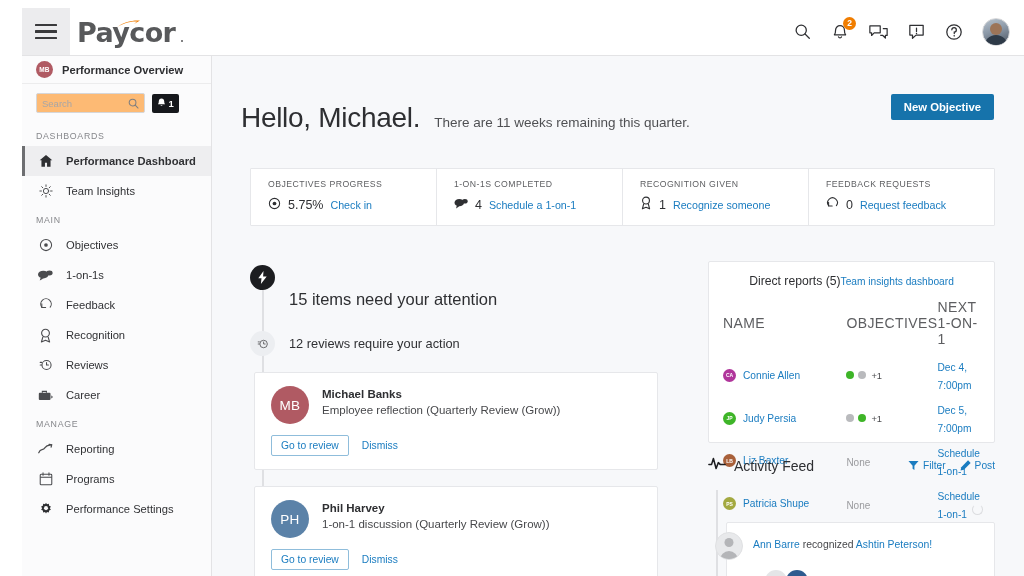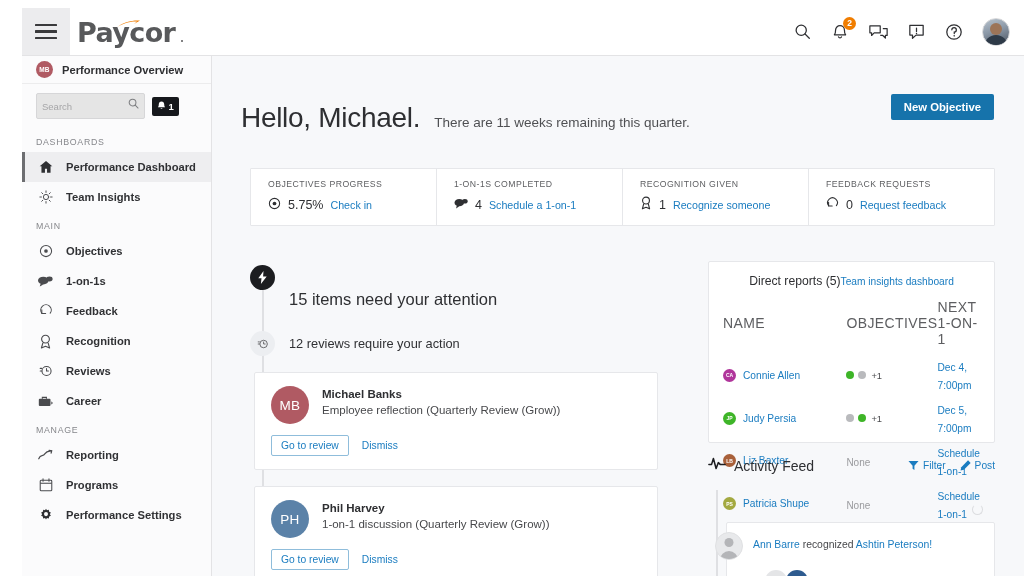--- a/index.html
+++ b/index.html
@@ -116,23 +116,23 @@
     flex: none;
   }
   .overview-row .lbl {
     font-size: 11.2px; font-weight: 700; color: #2f3033;
   }
   .search-row {
     display: flex; align-items: center; gap: 7px;
     padding: 9px 0 9px 14px;
   }
   .search-box {
-    width: 109px; height: 26px;
+    width: 109px; height: 20px;
     border: 1px solid #d6d6d8; border-radius: 2px;
-    background: #e5e5e5;
+    background: #fdba74;
     display: flex; align-items: center;
     padding: 0 5px;
     position: relative;
   }
   .search-box input {
     border: none; outline: none; width: 88px;
     font-size: 9.5px; color: #4a4a4c;
     font-family: "Liberation Sans", sans-serif;
     background: transparent;
   }
@@ -155,21 +155,21 @@
   .nav-item {
     height: 30px; display: flex; align-items: center; gap: 13px;
     padding-left: 16px; cursor: pointer;
     position: relative;
   }
   .nav-item .ic {
     width: 15px; display: flex; align-items: center; justify-content: center;
     flex: none;
   }
   .nav-item .txt {
-    font-size: 11.2px; color: #303134; font-weight: 700;
+    font-size: 11.2px; color: #303134; font-weight: 400;
   }
   .nav-item.active { background: #eeeef0; }
   .nav-item.active::before {
     content: ""; position: absolute; left: 0; top: 0;
     width: 3px; height: 100%; background: #6d6e71;
   }
   .nav-item.active .txt { font-weight: 700; }
 
   
   .main {

